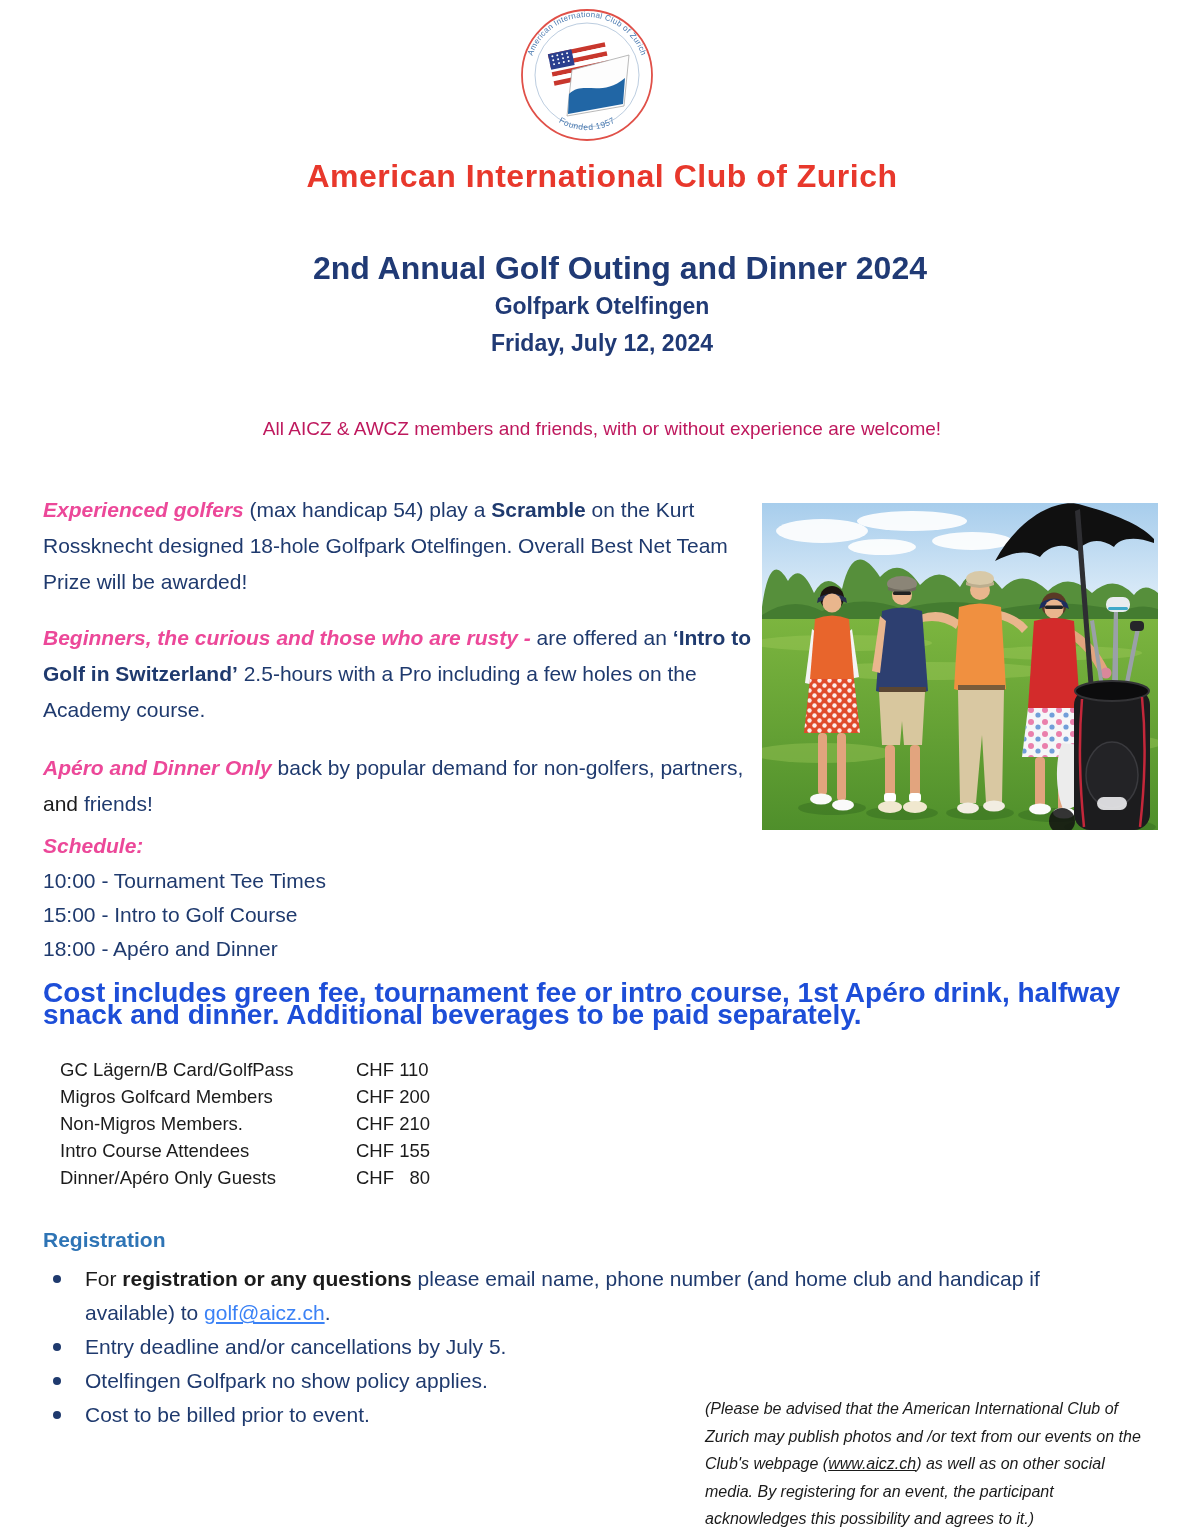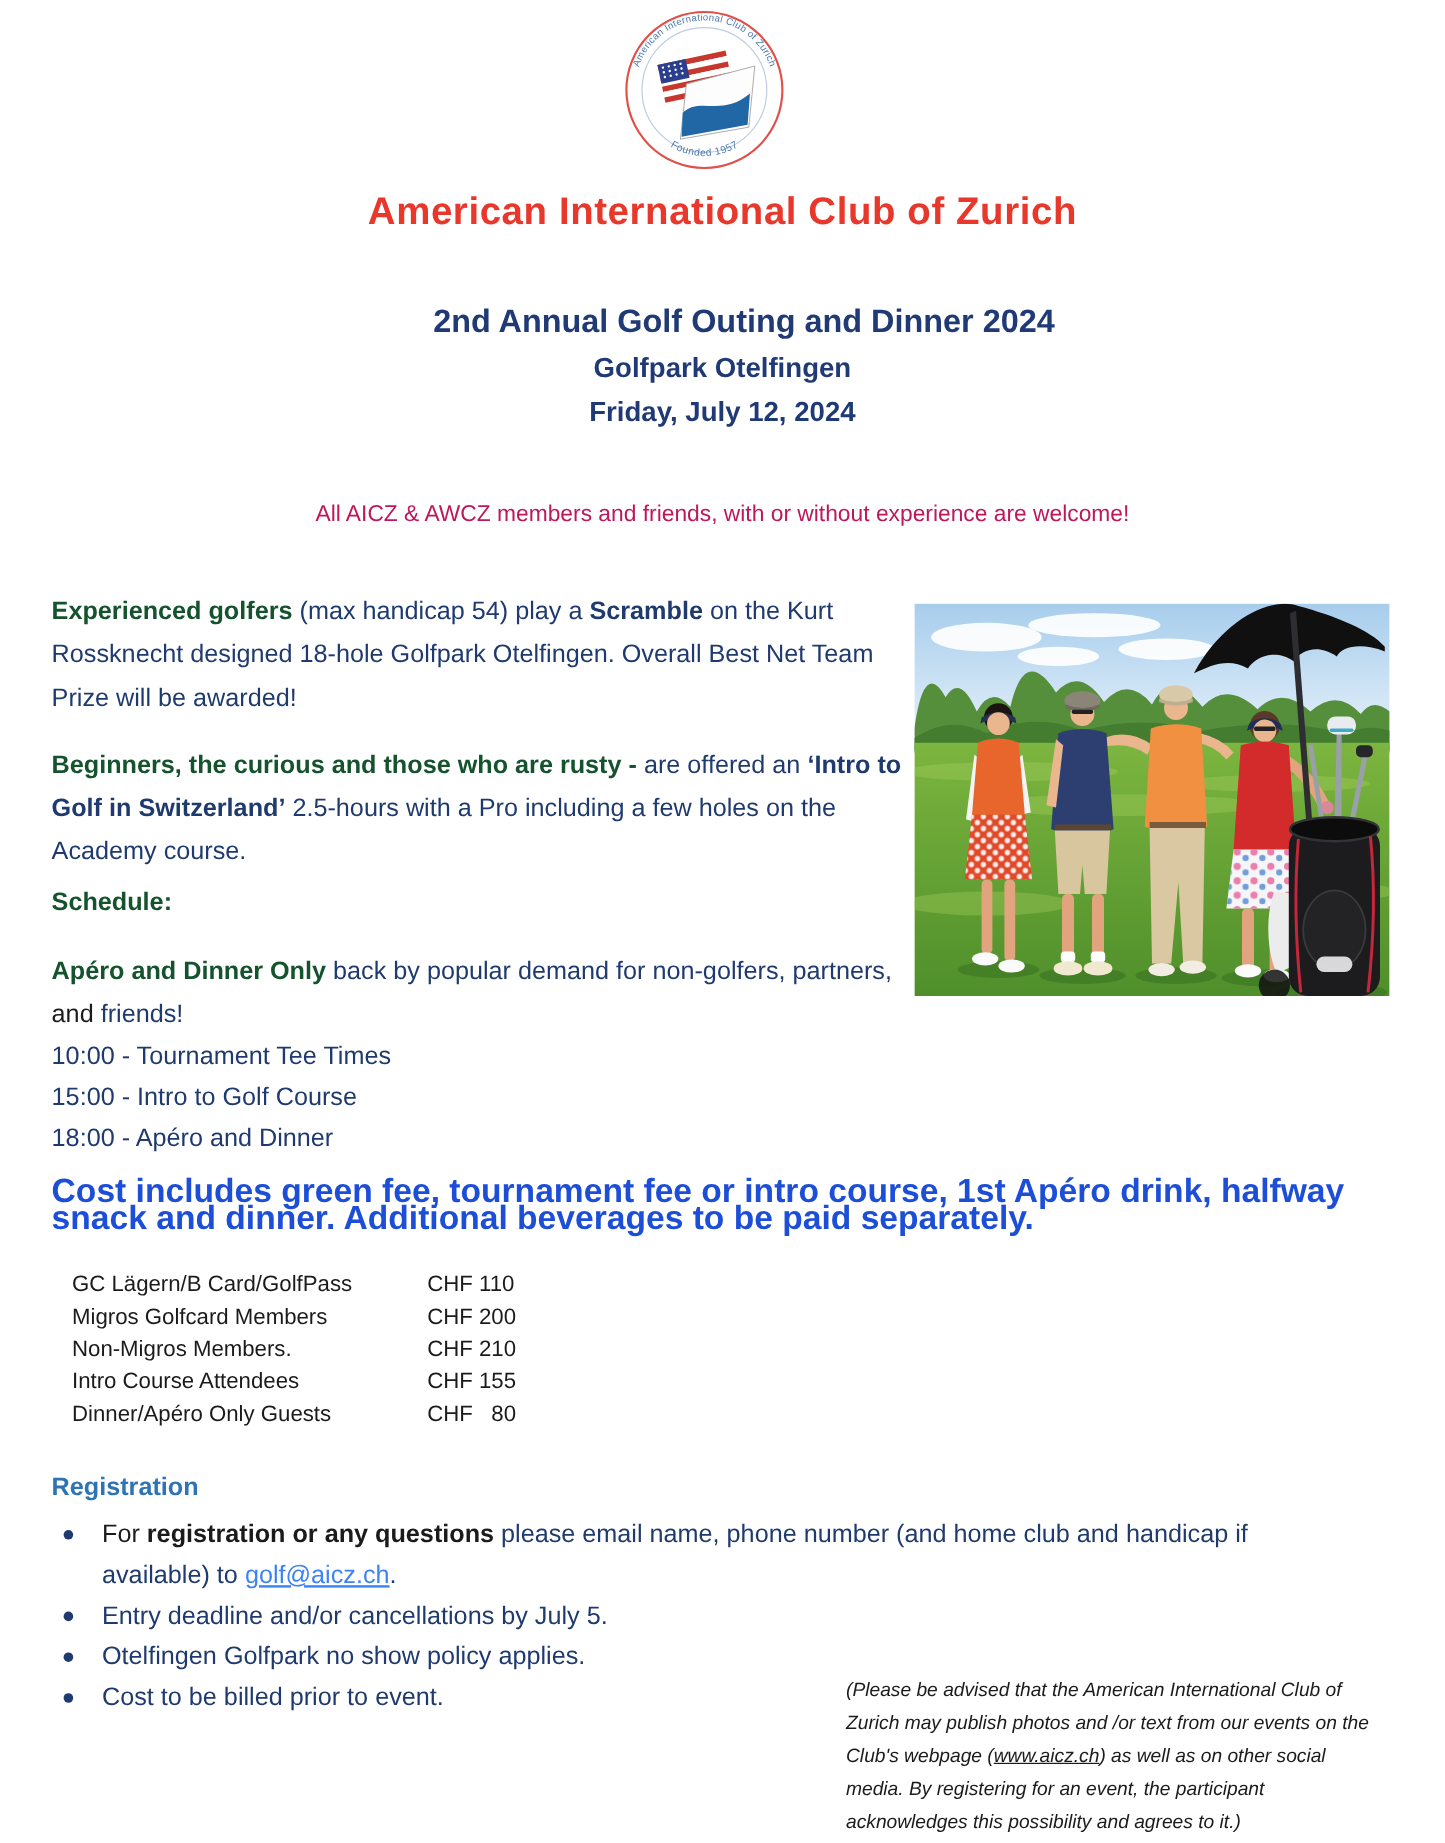--- a/index.html
+++ b/index.html
@@ -9,33 +9,33 @@
   }
   .abs { position:absolute; }
 
   
   .logo { left:517px; top:8px; width:140px; height:134px; }
 
   
   .club-title { left:0; right:0; top:158px; text-align:center; color:#e8382c;
     font-size:32px; font-weight:700; letter-spacing:0.5px; }
   .event-block { left:0; right:0; top:248px; text-align:center; color:#203a75; font-weight:700; }
-  .event-title { font-size:27px; line-height:40px;padding-left:36px; }
+  .event-title { font-size:32px; line-height:40px;padding-left:36px; }
   .event-venue, .event-date { font-size:23px; line-height:37px; }
 
   .welcome { left:30px; width:1144px; top:412px; text-align:center; color:#be185d;
     font-size:19px; font-weight:400; line-height:34px; }
 
   
   .col { left:43px; top:492px; width:708px; font-size:21px; line-height:36px; }
   .para { margin:0; }
   .gap20 { margin-top:20px; }
   .gap22 { margin-top:22px; }
   .gap6  { margin-top:6px; }
-  .lead { color:#14532d; font-weight:700; }
+  .lead { color:#ec4899; font-weight:700;font-style:italic; }
   .nbold { font-weight:700; }
   .blacktext { color:#1b1b1b; }
   .schedule-items div { line-height:34px; }
 
   
   .cost-note { left:43px; top:982px; width:1124px; color:#1d4ed8; font-weight:700;
     font-size:28px; line-height:22px; }
 
   
   .price-table { left:60px; top:1056px; display:grid; grid-template-columns:296px max-content;
@@ -120,23 +120,23 @@
   <div class="event-date">Friday, July 12, 2024</div>
 </div>
 
 <div class="abs welcome">All AICZ &amp; AWCZ members and friends, with or without experience are welcome!</div>
 
 <div class="abs col">
   <p class="para"><span class="lead">Experienced golfers</span><span> (max handicap 54) play a </span><span class="nbold">Scramble</span><span> on the Kurt Rossknecht designed 18-hole Golfpark Otelfingen. Overall Best Net Team Prize will be awarded!</span></p>
 
   <p class="para gap20"><span class="lead">Beginners, the curious and those who are rusty -</span><span> are offered an </span><span class="nbold">‘Intro to Golf in Switzerland’</span><span> 2.5-hours with a Pro including a few holes on the Academy course.</span></p>
 
+  <p class="para gap22"><span class="lead">Apéro and Dinner Only</span><span> back by popular demand for non-golfers, partners, </span><span class="blacktext">and</span><span> friends!</span></p>
+
   <p class="para gap6 lead">Schedule:</p>
-
-  <p class="para gap22"><span class="lead">Apéro and Dinner Only</span><span> back by popular demand for non-golfers, partners, </span><span class="blacktext">and</span><span> friends!</span></p>
   <div class="schedule-items">
     <div>10:00 - Tournament Tee Times</div>
     <div>15:00 - Intro to Golf Course</div>
     <div>18:00 - Apéro and Dinner</div>
   </div>
 </div>
 
 <div class="abs photo">
   <svg width="396" height="327" viewBox="0 0 396 327">
     <defs>

